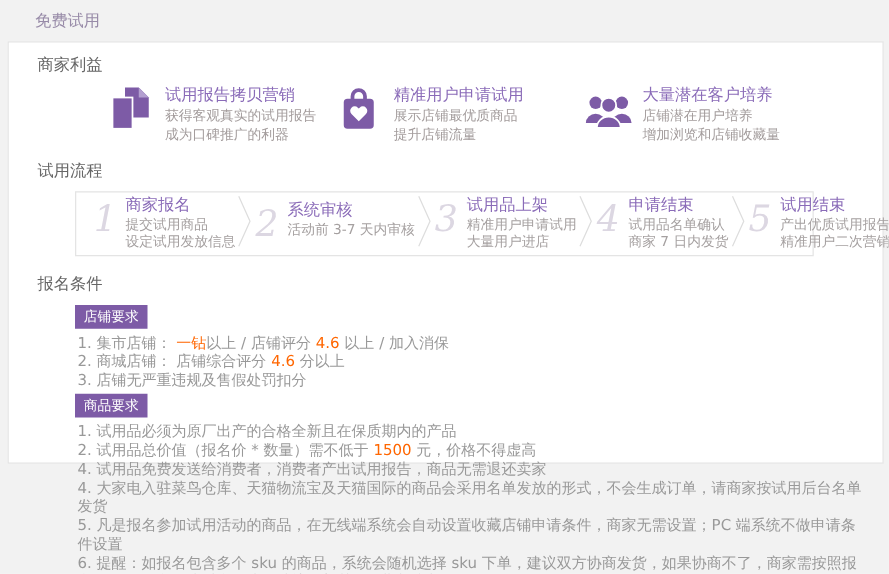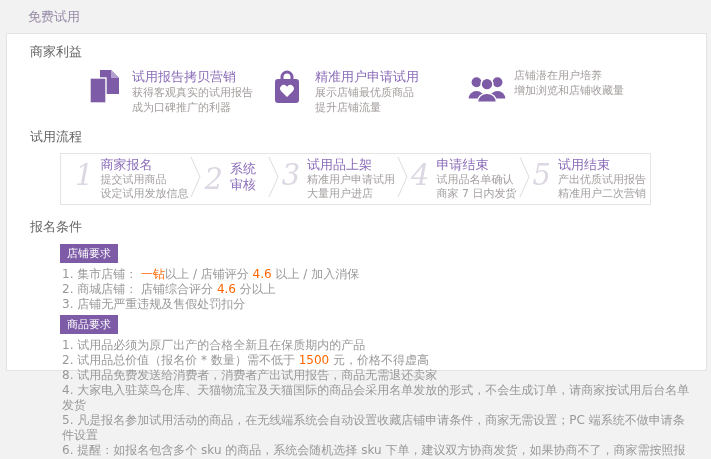--- a/index.html
+++ b/index.html
@@ -95,20 +95,21 @@
               <circle cx="10" cy="13" r="5.2"></circle>
               <path d="M1.8 30 a8.2 7.8 0 0 1 16.4 0 z"></path>
               <circle cx="32" cy="13" r="5.2"></circle>
               <path d="M23.8 30 a8.2 7.8 0 0 1 16.4 0 z"></path>
               <circle cx="21" cy="15" r="6.2" stroke="#ffffff" stroke-width="1.5"></circle>
               <path d="M11 34 a10 9.5 0 0 1 20 0 z" stroke="#ffffff" stroke-width="1.5"></path>
             </g>
           </svg>
         </span>
         <div class="benefit-text">
+          <div class="benefit-title">大量潜在客户培养</div>
           <div class="benefit-line">店铺潜在用户培养</div>
           <div class="benefit-line">增加浏览和店铺收藏量</div>
         </div>
       </div>
     </div>
 
     <div class="section-heading process-heading">试用流程</div>
     <div class="steps-box">
 
       <div class="step">
@@ -122,20 +123,21 @@
       <span class="step-sep">
         <svg width="12" height="44" viewBox="0 0 12 44">
             <polyline points="1,2 10,22 1,42" fill="none" stroke="#dddddd" stroke-width="1"></polyline>
           </svg>
       </span>
 
       <div class="step">
         <span class="step-number">2</span>
         <span class="step-text">
           <div class="step-title">系统审核</div>
+          <div class="step-line">活动前 3-7 天内审核</div>
           <div class="step-line"></div>
         </span>
       </div>
       <span class="step-sep">
         <svg width="12" height="44" viewBox="0 0 12 44">
             <polyline points="1,2 10,22 1,42" fill="none" stroke="#dddddd" stroke-width="1"></polyline>
           </svg>
       </span>
 
       <div class="step">
@@ -182,20 +184,20 @@
     <div class="cond-list">
       <div class="cond-item"><span>1. 集市店铺： </span><span class="hl">一钻</span><span>以上 / 店铺评分 </span><span class="hl">4.6</span><span> 以上 / 加入消保</span></div>
       <div class="cond-item"><span>2. 商城店铺： 店铺综合评分 </span><span class="hl">4.6</span><span> 分以上</span></div>
       <div class="cond-item"><span>3. 店铺无严重违规及售假处罚扣分</span></div>
     </div>
 
     <div><span class="badge second">商品要求</span></div>
     <div class="cond-list">
       <div class="cond-item"><span>1. 试用品必须为原厂出产的合格全新且在保质期内的产品</span></div>
       <div class="cond-item"><span>2. 试用品总价值（报名价 * 数量）需不低于 </span><span class="hl">1500</span><span> 元，价格不得虚高</span></div>
-      <div class="cond-item"><span>8. 试用品免费发送给消费者，消费者产出试用报告，商品无需退还卖家</span></div>
+      <div class="cond-item"><span>4. 试用品免费发送给消费者，消费者产出试用报告，商品无需退还卖家</span></div>
       <div class="cond-item"><span>4. 大家电入驻菜鸟仓库、天猫物流宝及天猫国际的商品会采用名单发放的形式，不会生成订单，请商家按试用后台名单发货</span></div>
       <div class="cond-item"><span>5. 凡是报名参加试用活动的商品，在无线端系统会自动设置收藏店铺申请条件，商家无需设置；PC 端系统不做申请条件设置</span></div>
       <div class="cond-item"><span>6. 提醒：如报名包含多个 sku 的商品，系统会随机选择 sku 下单，建议双方协商发货，如果协商不了，商家需按照报名的 sku 发货。为避免损失，建议下架其余不期望参加活动的 sku，</span></div>
     </div>
 
   </div>
 </div>
 
 </body></html>

